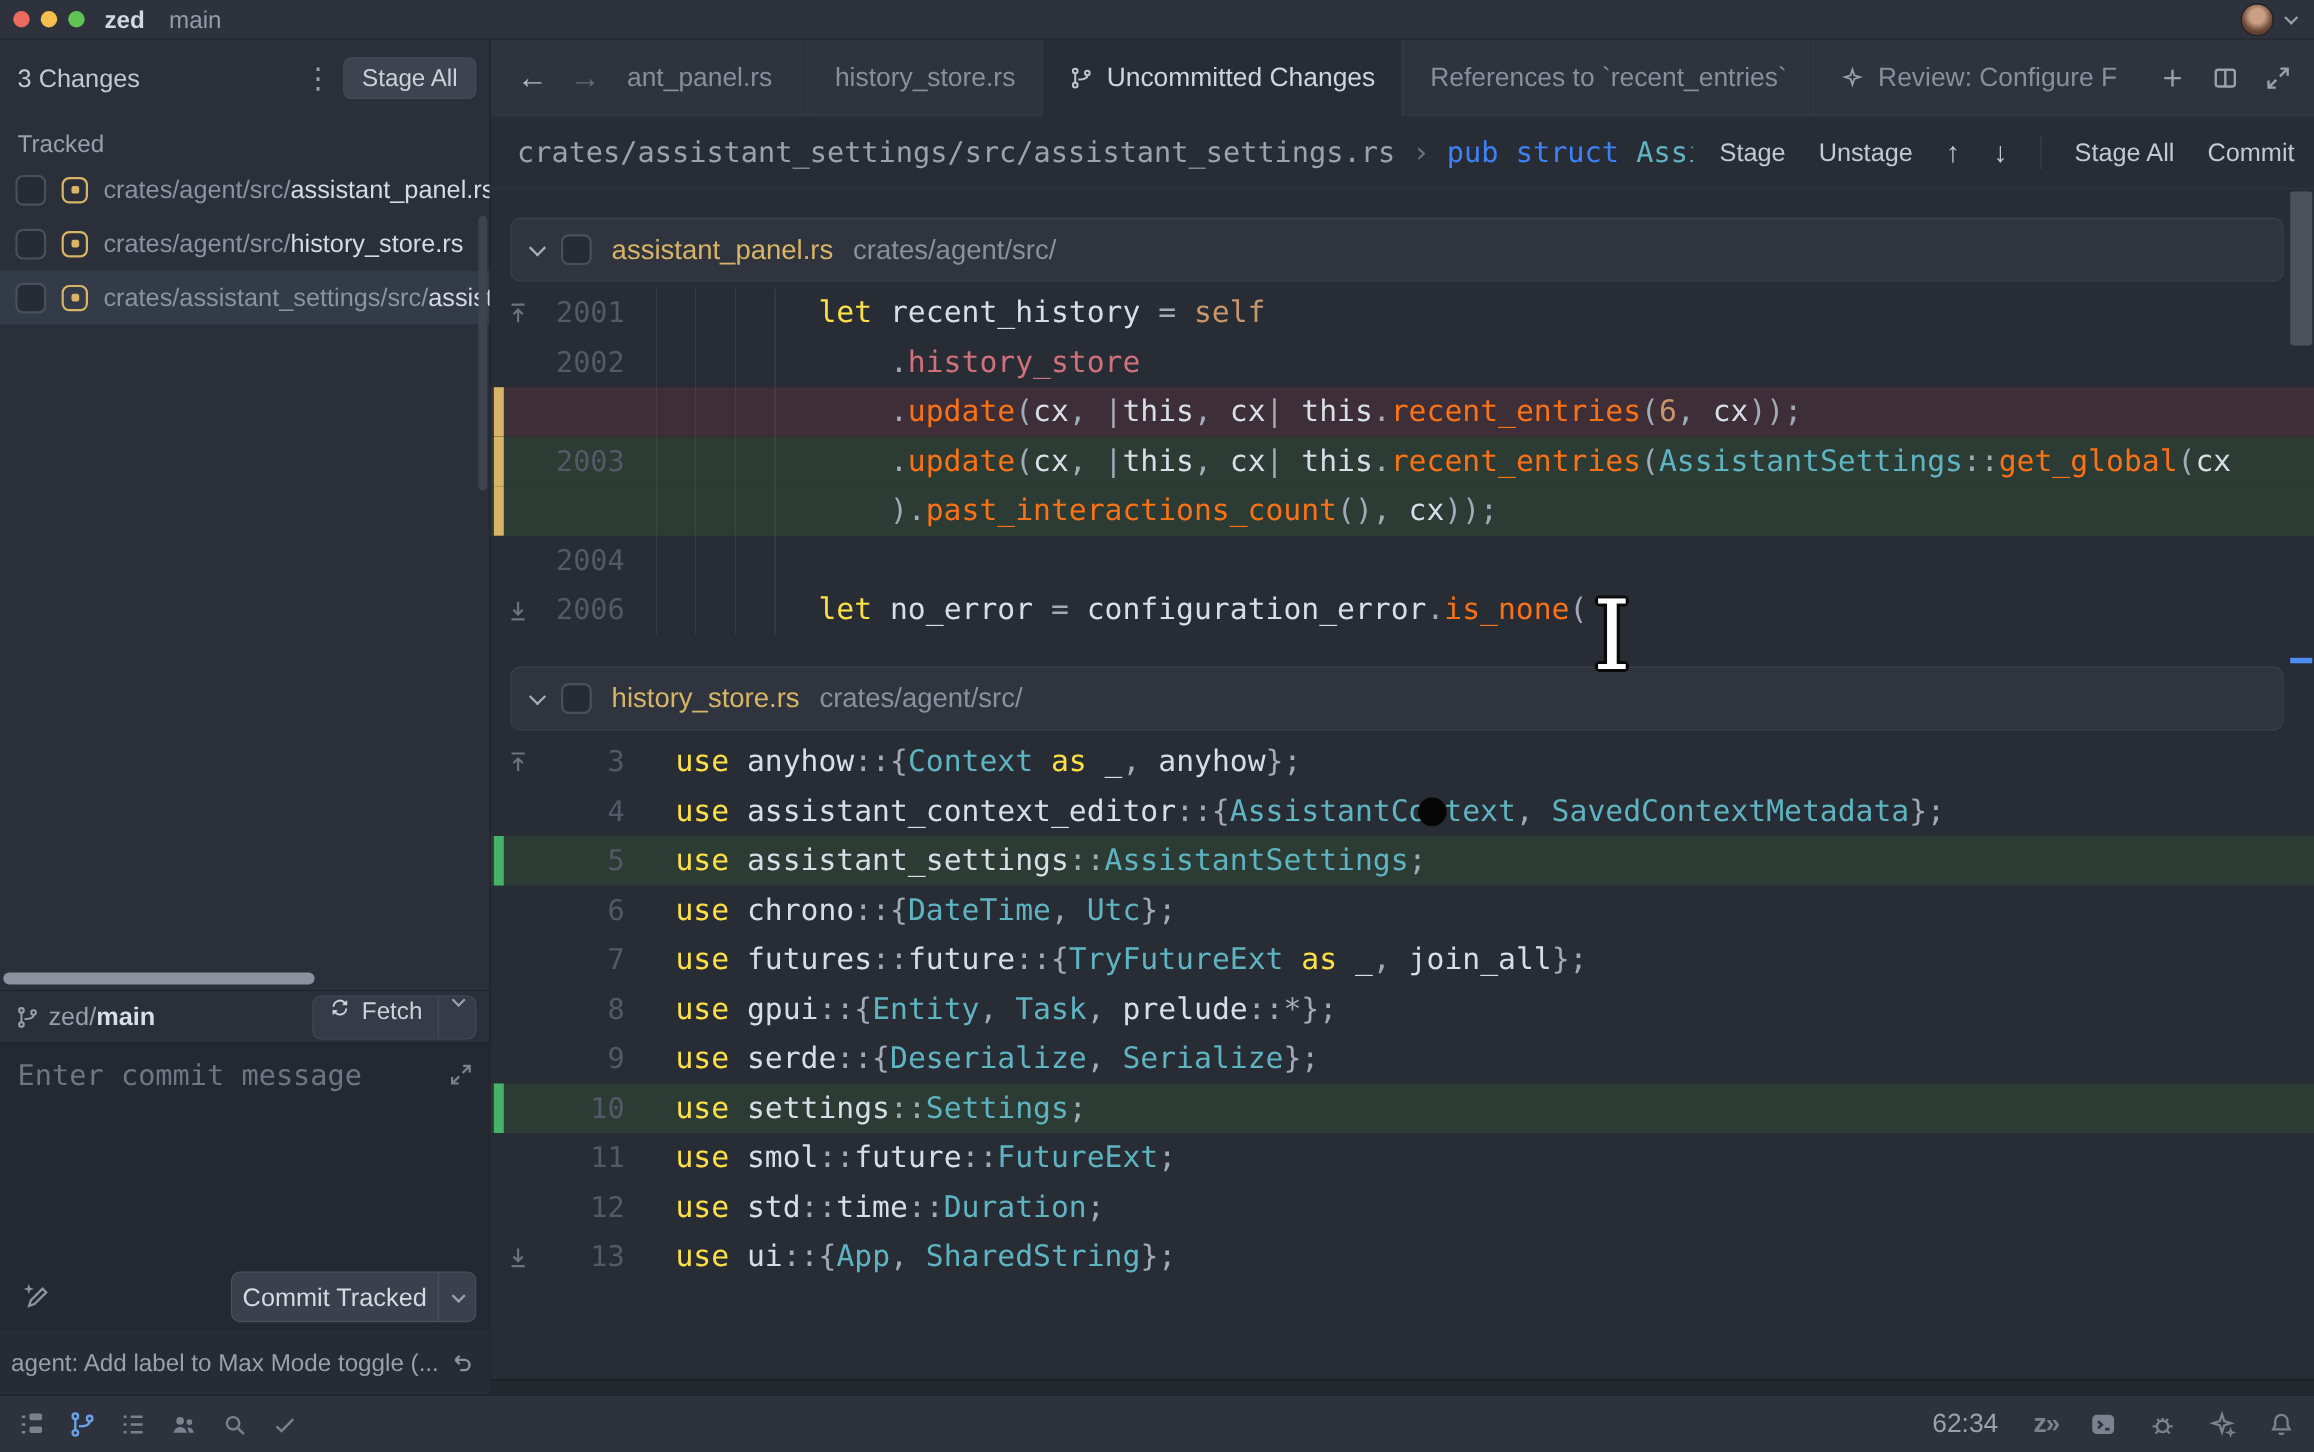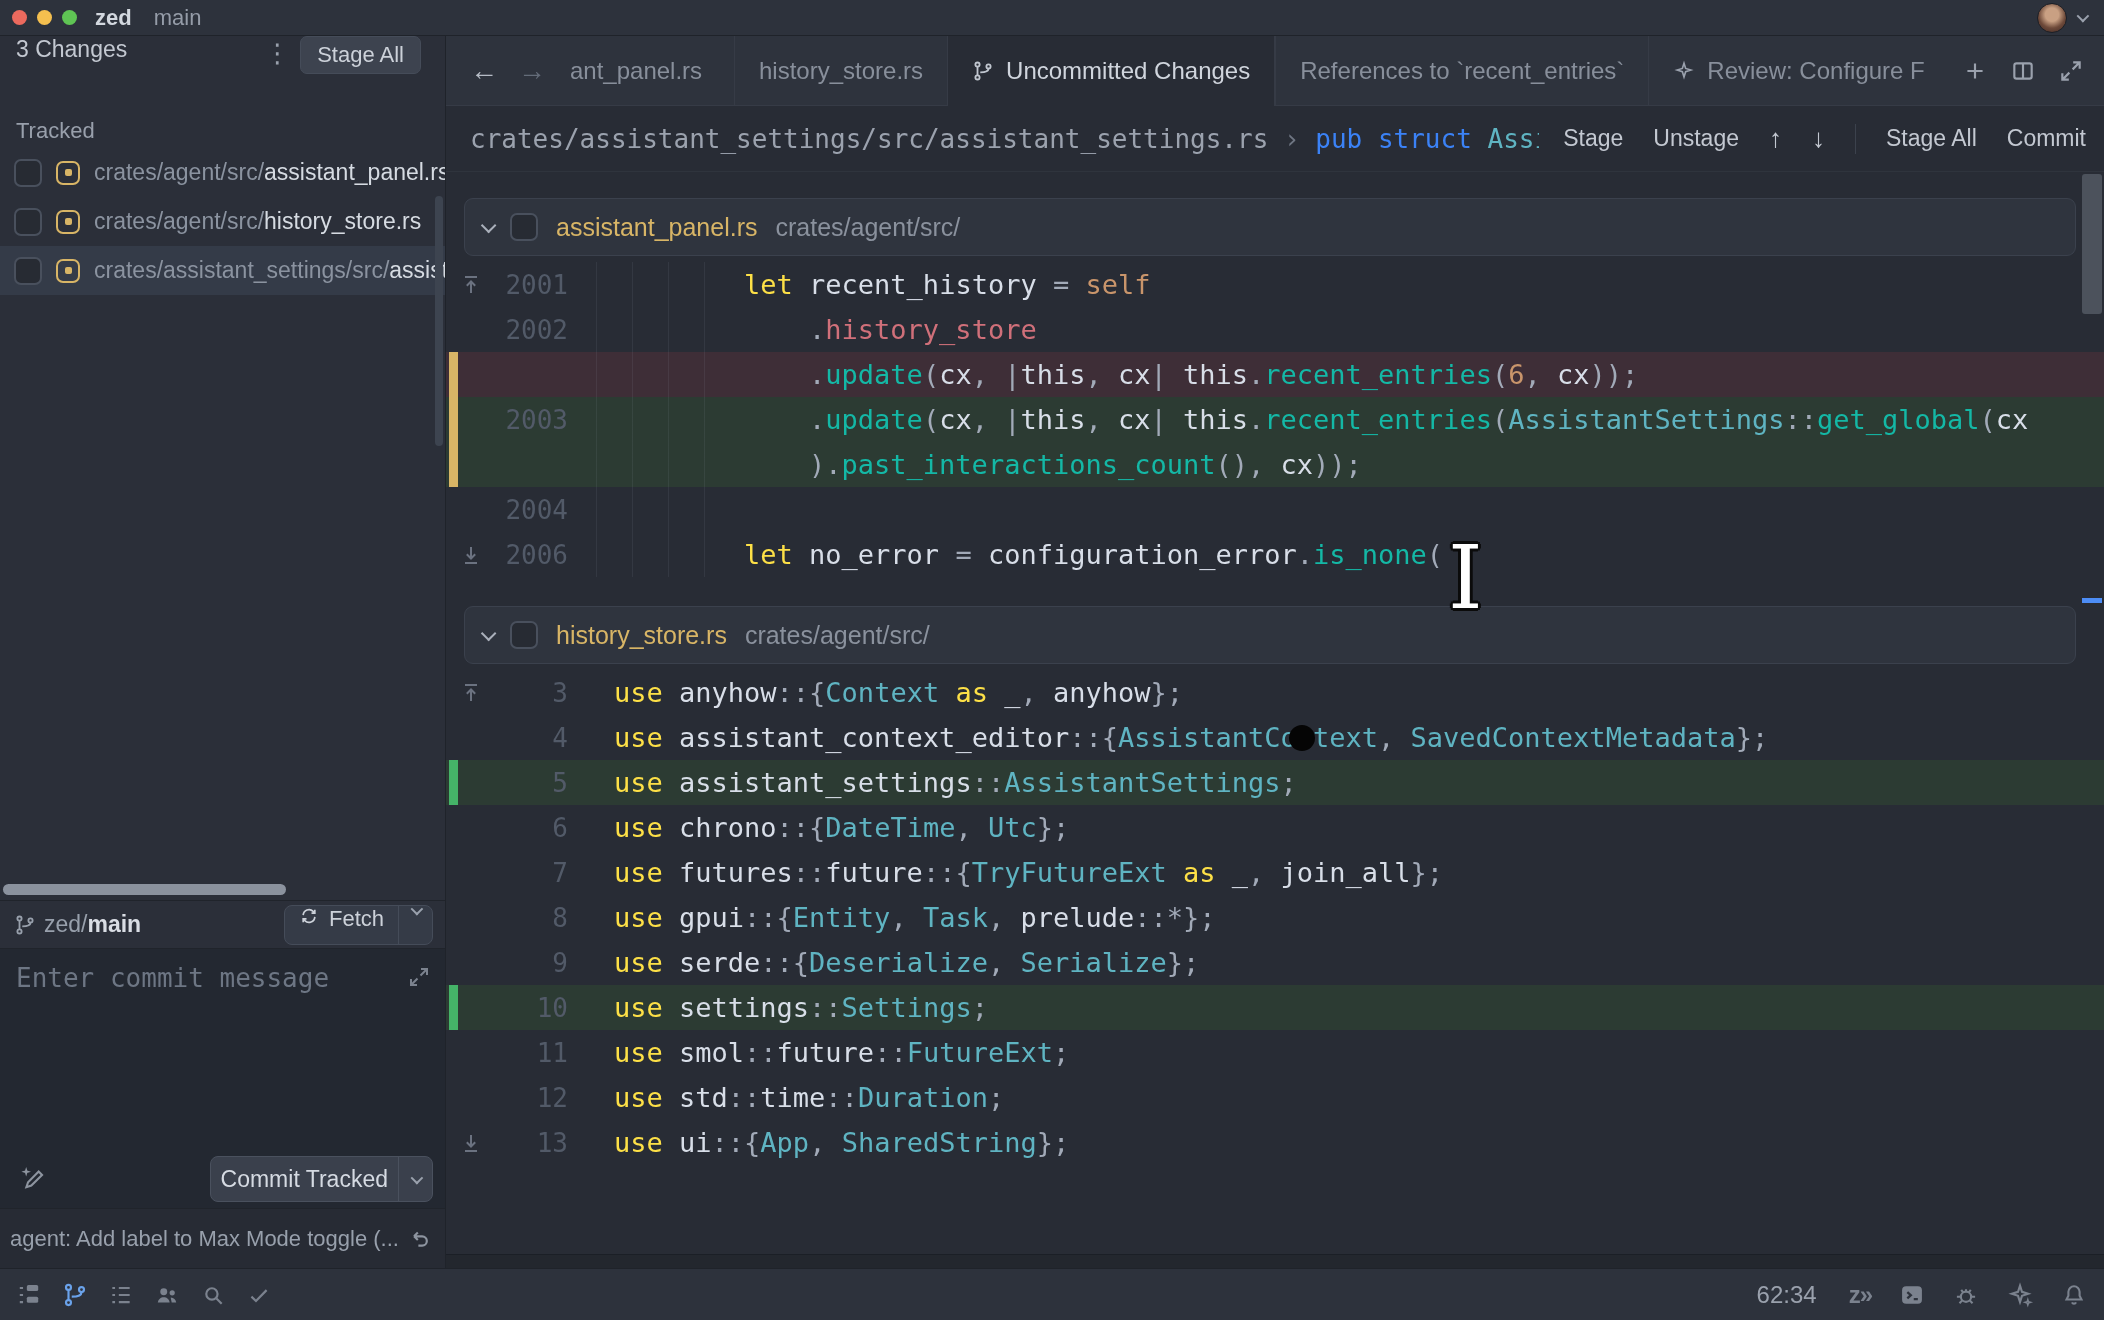--- a/index.html
+++ b/index.html
@@ -20,21 +20,21 @@
             background:radial-gradient(circle at 50% 38%, #c9a083 0 30%, #6e4a3a 60%, #3a2420 100%);
             border:1px solid #1c1f26; }
   .chev { display:inline-block; width:9px; height:9px; border-right:2px solid #9aa1ad;
           border-bottom:2px solid #9aa1ad; transform:rotate(45deg) translateY(-2px); }
 
   
   .main { position:absolute; top:36px; bottom:52px; left:0; right:0; display:flex; }
 
   
   .sidebar { position:relative; width:446px; background:#2b2f39; border-right:1px solid #1f232a; flex:none; }
-  .sb-head { position:absolute; top:0; left:0; right:12px; height:70px; display:flex; padding:0 12px 0 16px; }
+  .sb-head { position:absolute; top:0; left:0; right:0; height:70px; display:flex; align-items:center; padding:0 12px 0 16px; }
   .sb-changes { font-size:23px; color:#c3c8d1; }
   .kebab { margin-left:auto; font-size:26px; color:#9aa1ad; line-height:1; padding:4px 10px; cursor:default; }
   .btn-stage-all { background:#3d434f; border:1px solid #454c59; border-radius:7px; height:38px;
                    padding:0 16px; font-size:22px; color:#ccd1d9; display:flex; align-items:center; }
   .sb-tracked { position:absolute; top:82px; left:16px; font-size:22px; color:#99a0ac; }
   .file-list { position:absolute; top:112px; left:0; right:0; }
   .file-item { height:49px; display:flex; align-items:center; padding-left:14px; white-space:nowrap; overflow:hidden; }
   .file-item.selected { background:#343b48; }
   .cbx { width:28px; height:28px; border:2px solid #49505d; border-radius:7px; background:#272b33; flex:none; }
   .mod-icon { width:24px; height:24px; border:2px solid #d8b566; border-radius:7px; margin-left:14px;
@@ -110,21 +110,21 @@
   .rows { position:relative; }
   .row { position:relative; height:45px; display:flex; align-items:center; padding-left:13px; }
   .row.del { background:#3e2e37; }
   .row.add { background:#2c3b33; }
   .hunkbar { position:absolute; left:3px; top:0; bottom:0; width:9px; }
   .gut { width:44px; height:100%; display:flex; align-items:center; color:#6b7280; flex:none; }
   .lnum { width:65px; text-align:right; font-family:"DejaVu Sans Mono", monospace; font-size:26px;
           color:#525a68; flex:none; }
   .code { margin-left:46px; font-family:"DejaVu Sans Mono", monospace; font-size:27px; line-height:45px;
           white-space:pre; }
-  .tk-kw{color:#fde047} .tk-fn{color:#14b8a6} .tk-ty{color:#5fb4c2} .tk-fld{color:#d0707a}
+  .tk-kw{color:#fde047} .tk-fn{color:#f97316} .tk-ty{color:#5fb4c2} .tk-fld{color:#d0707a}
   .tk-slf{color:#c9956b} .tk-num{color:#c9956b} .tk-txt{color:#d8dee8} .tk-pun{color:#a2aab8}
   .guides { position:absolute; left:150px; top:0; bottom:0; width:112px; pointer-events:none;
             background:repeating-linear-gradient(to right, rgba(170,180,200,0.09) 0 1px, transparent 1px 36px); }
   .sec2 { margin-top:29px; }
   .sec1 { margin-top:26px; }
   .sec1 .file-header, .sec2 .file-header { margin-bottom:6px; }
 
   
   .ed-scroll-thumb { position:absolute; right:2px; top:2px; width:20px; height:140px; background:#4c525c; border-radius:3px; }
   .scroll-mark { position:absolute; right:2px; top:426px; width:20px; height:5px; background:#4d8df6; }

